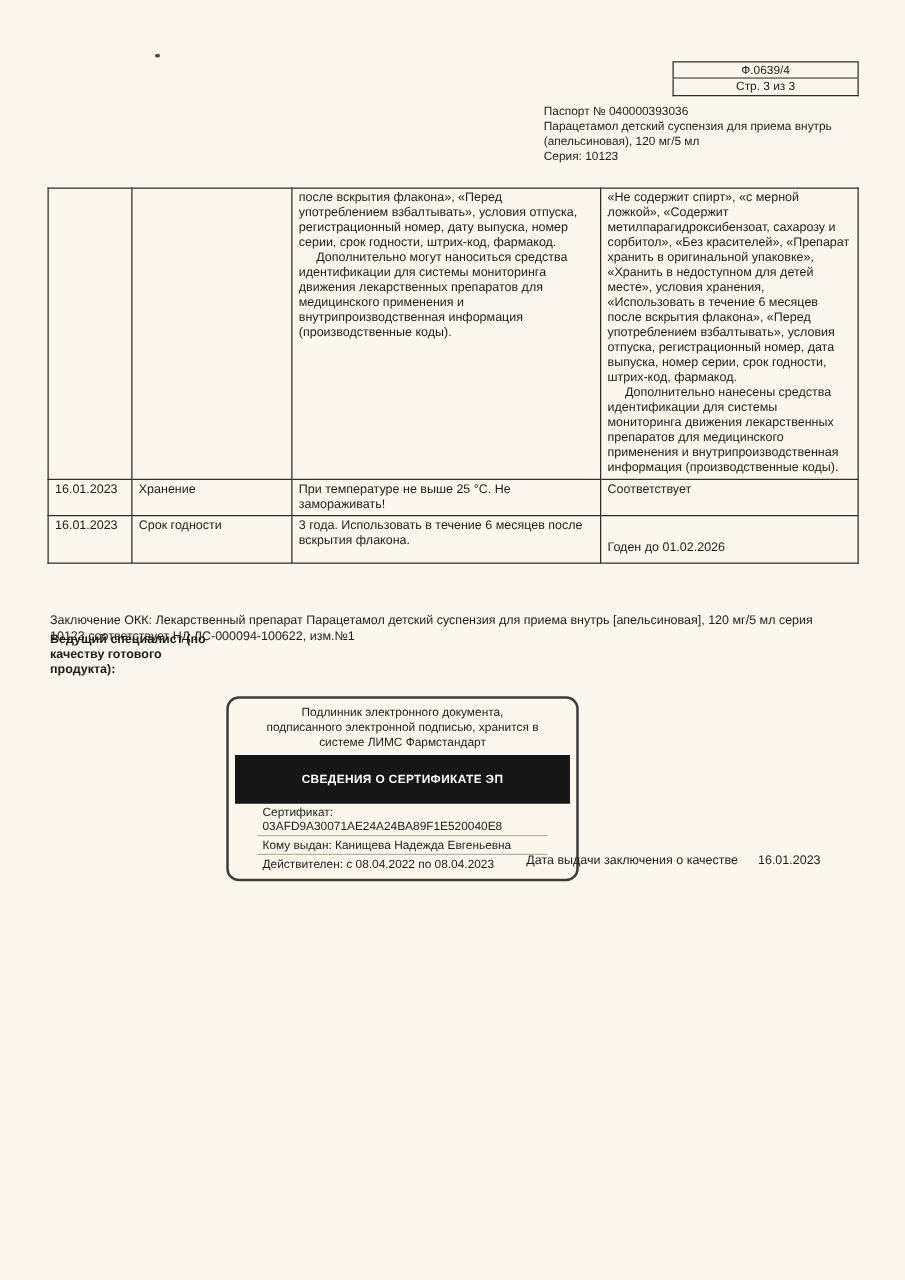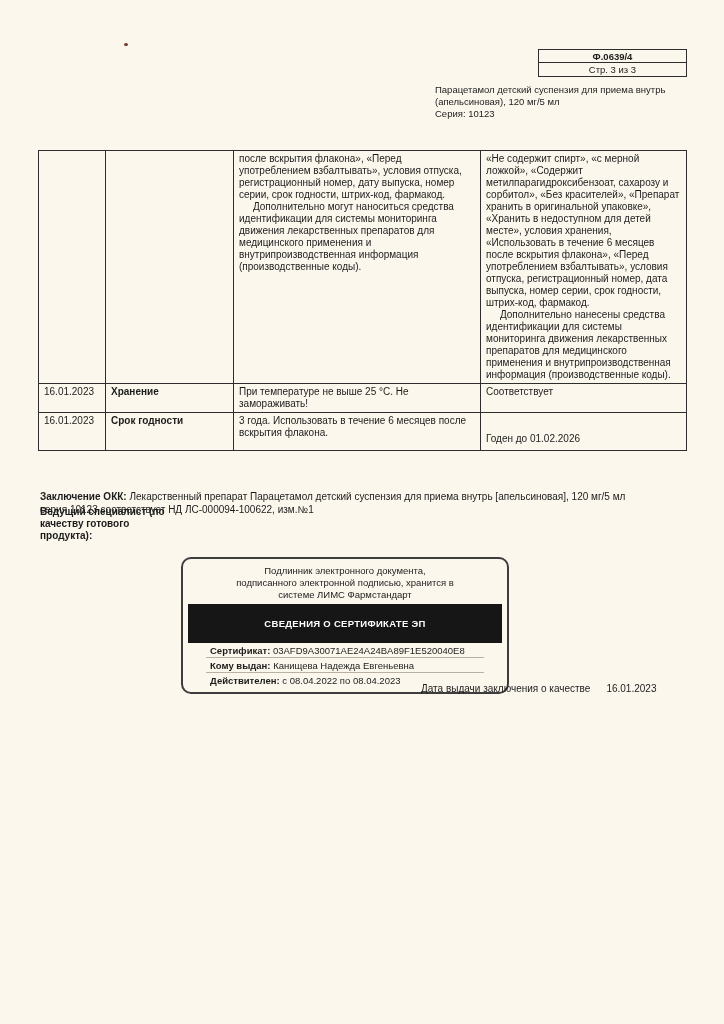--- a/index.html
+++ b/index.html
@@ -6,21 +6,21 @@
   html, body { width: 724px; height: 1024px; }
   .page {
     position: relative;
     width: 724px;
     height: 1024px;
     background: #fbf7ec;
     font-family: "Liberation Sans", sans-serif;
     color: #1c1c1c;
     overflow: hidden;
   }
-  .bold { font-weight: bold; }
+  .bold { font-weight: normal; }
   .pre { white-space: pre-wrap; }
 
   .artifact {
     position: absolute; left: 124px; top: 43px;
     width: 4px; height: 3px; background: #6d3a2d; border-radius: 50%;
   }
 
   .form-boxes { position: absolute; left: 538px; top: 49px; width: 149px; }
   .form-box {
     border: 1px solid #2e2e2e;
@@ -54,21 +54,21 @@
   .conclusion {
     position: absolute; left: 40px; top: 491px; width: 612px;
     font-size: 10px; line-height: 12.5px;
   }
   .specialist {
     position: absolute; left: 40px; top: 506px; width: 132px;
     font-size: 10px; line-height: 12px; font-weight: bold;
   }
 
   .stamp {
-    position: absolute; left: 181px; top: 557px; width: 328px;
+    position: absolute; left: 181px; top: 557px; width: 282px;
     border: 2px solid #3d3d3d; border-radius: 10px;
     padding: 6px 0 5px 0;
     font-size: 9.5px;
   }
   .stamp-top { text-align: center; line-height: 12px; padding: 0 10px; }
   .stamp-bar {
     margin: 3px 5px 0 5px;
     background: #161616; color: #ffffff;
     font-weight: bold; text-align: center;
     font-size: 9.5px; padding: 14px 0;
@@ -90,20 +90,21 @@
 <div class="page">
 
   <div class="artifact"></div>
 
   <div class="form-boxes">
     <div class="form-box bold">Ф.0639/4</div>
     <div class="form-box">Стр. 3 из 3</div>
   </div>
 
   <div class="doc-header">
+    <div>Паспорт № 040000393036</div>
     <div>Парацетамол детский суспензия  для приема внутрь (апельсиновая), 120 мг/5 мл</div>
     <div>Серия: 10123</div>
   </div>
 
   <table class="spec-table">
     <colgroup>
       <col style="width:67px">
       <col style="width:128px">
       <col style="width:247px">
       <col style="width:206px">

